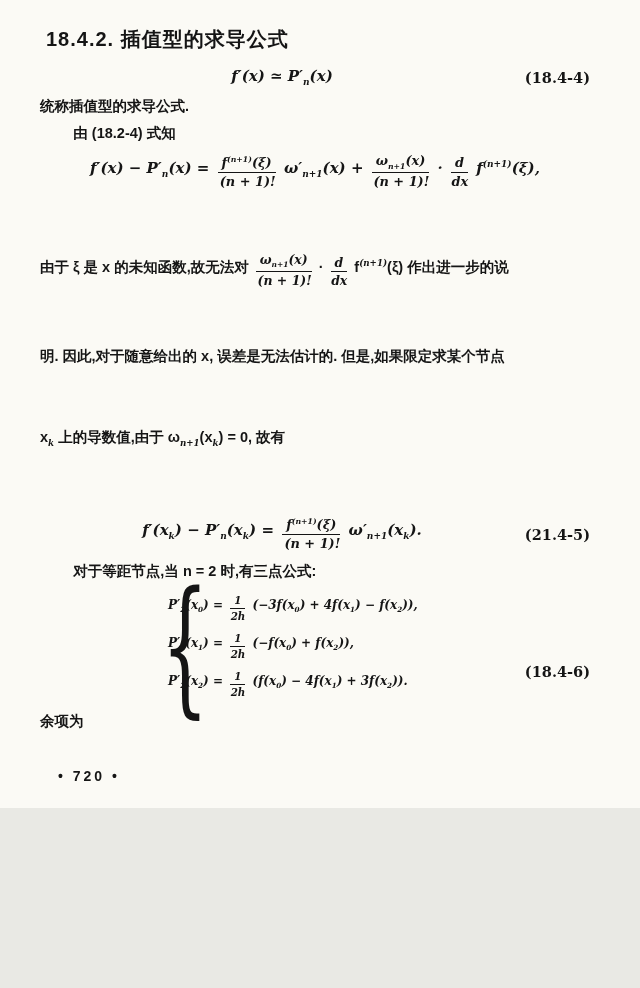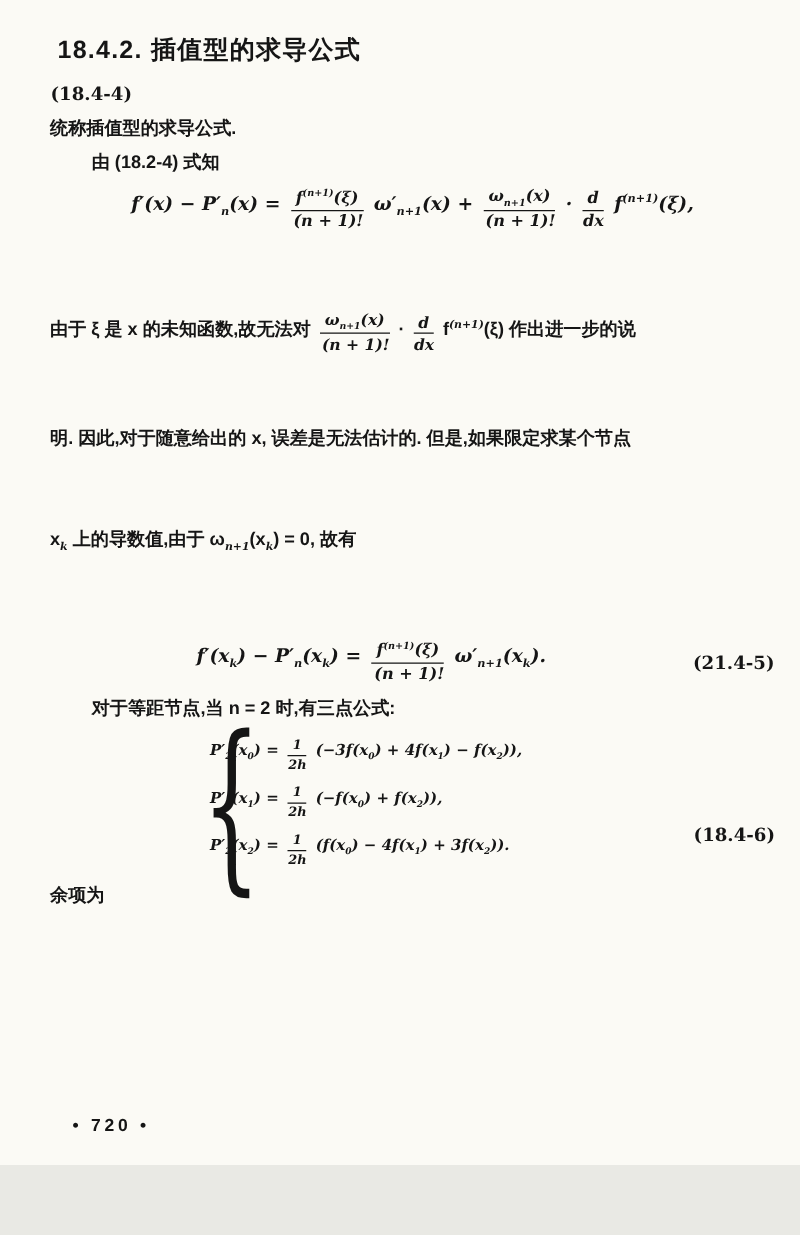--- a/index.html
+++ b/index.html
@@ -1,27 +1,27 @@
 <!DOCTYPE html>
 <html><head>
 <meta charset="utf-8">
 <style>
   html,body{margin:0;padding:0;background:#e9e9e4;}
-  .page{width:640px;height:932px;background:#fbfaf5;color:#151515;position:relative;
-        box-sizing:border-box;padding:24px 20px 0 40px;overflow:hidden;
+  .page{width:640px;height:808px;background:#fbfaf5;color:#151515;position:relative;
+        box-sizing:border-box;padding:24px 50px 0 40px;overflow:hidden;
         font-family:"Liberation Sans",sans-serif;}
   .title{font-size:20px;font-weight:700;margin:2px 0 14px 6px;letter-spacing:1px;}
   .para{font-size:14.5px;font-weight:600;line-height:27px;white-space:pre-wrap;margin:0;}
   .indent{text-indent:2.3em;}
   .eq,.tag{font-family:"DejaVu Serif",serif;}
   .eq{font-style:italic;font-weight:700;font-size:15px;}
   .para .frac, .para sub, .para sup{font-family:"DejaVu Serif",serif;font-style:italic;font-weight:700;}
   .eqrow{display:flex;align-items:center;margin:6px 0;}
   .eqbody{flex:1;text-align:center;}
-  .tag{width:66px;text-align:center;font-weight:700;font-size:14.5px;font-style:normal;flex:none;}
+  .tag{width:66px;text-align:right;font-weight:700;font-size:14.5px;font-style:normal;flex:none;}
   .frac{display:inline-block;vertical-align:-1.05em;text-align:right;line-height:1.25;
         font-size:0.86em;margin:0 3px;}
   .fnum{display:block;border-bottom:1.4px solid currentColor;padding:0 4px 1px 4px;}
   .fden{display:block;padding-top:1px;}
   sub{font-size:0.6em;}  sup{font-size:0.6em;}
   .system{position:relative;}
   .sys-rows .eq{display:block;margin:9px 0;}
   .brace{position:absolute;top:50%;line-height:1;font-weight:400;color:#151515;
          font-family:"DejaVu Serif",serif;transform:translateY(-50%) scaleX(0.5);}
   .system-3{margin:2px 0 2px 128px;}
@@ -33,20 +33,21 @@
 </style>
 </head>
 <body>
 
 <div class="page">
 
   <div class="title">18.4.2. 插值型的求导公式</div>
 
 
   <div class="eqrow">
+    <span class="eqbody eq">f′(x) ≃ P′<sub>n</sub>(x)</span>
     <span class="tag">(18.4-4)</span>
   </div>
 
   <div class="para">统称插值型的求导公式.</div>
   <div class="para indent">由 (18.2-4) 式知</div>
 
   <div class="eqrow">
     <span class="eqbody eq">f′(x) − P′<sub>n</sub>(x) = <span class="frac"><span class="fnum">f<sup>(n+1)</sup>(ξ)</span><span class="fden">(n + 1)!</span></span> ω′<sub>n+1</sub>(x) + <span class="frac"><span class="fnum">ω<sub>n+1</sub>(x)</span><span class="fden">(n + 1)!</span></span> · <span class="frac"><span class="fnum">d</span><span class="fden">dx</span></span> f<sup>(n+1)</sup>(ξ),</span>
   </div>
 

